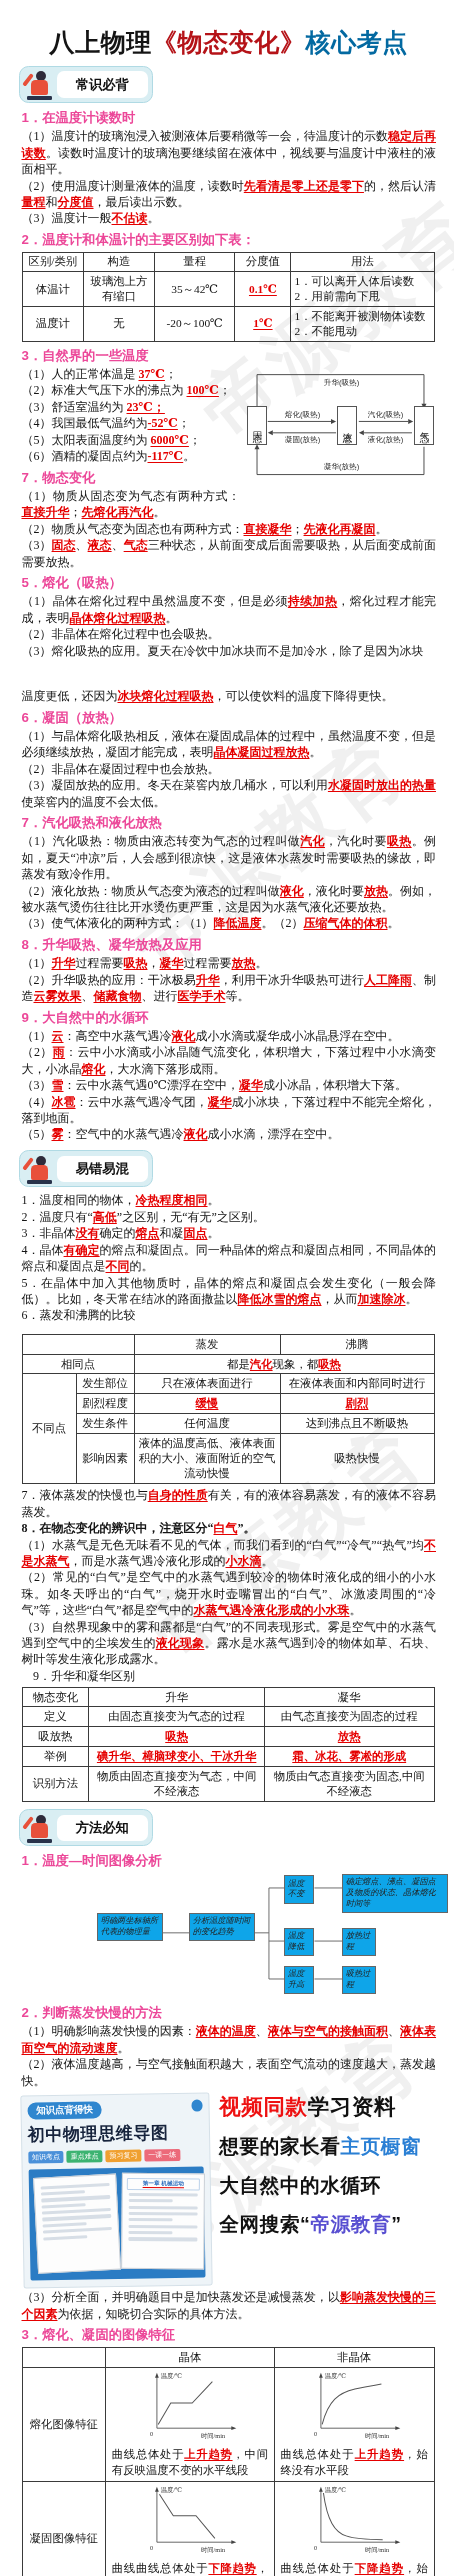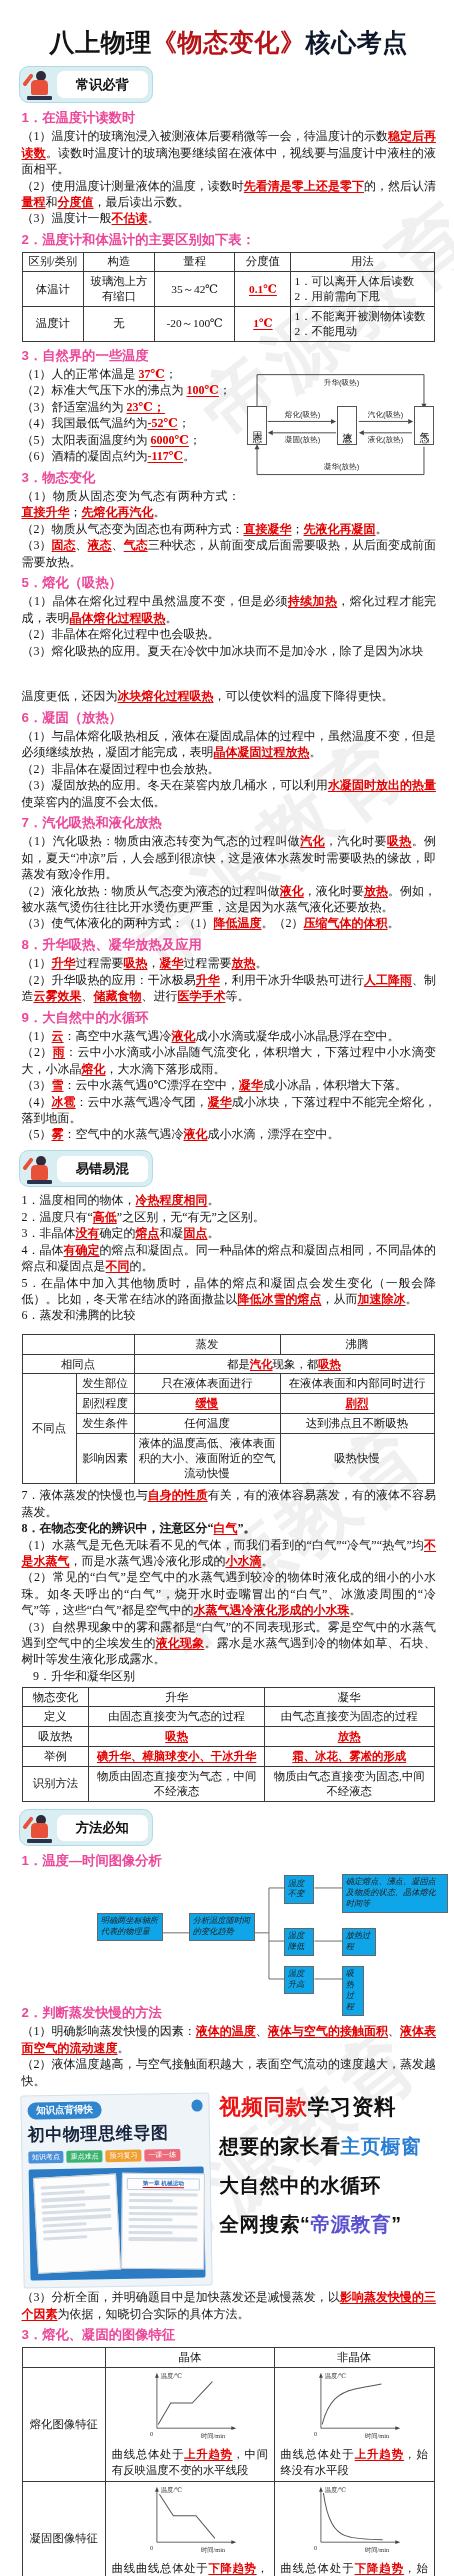--- a/index.html
+++ b/index.html
@@ -2,21 +2,21 @@
 <html style="font-size:10px"><head>
 <meta charset="utf-8">
 <style>
 *{margin:0;padding:0;box-sizing:border-box}
 body{width:455px;height:2576px;overflow:hidden;background:#fff;color:#141414;
   font-family:"Liberation Serif","DejaVu Serif",serif;position:relative}
 .content{position:relative;z-index:1;padding:0 19px 0 21.5px}
 .wm{position:absolute;z-index:0;font-size:76px;font-weight:bold;color:rgba(120,120,120,.11);
   transform:rotate(-38deg);white-space:nowrap;letter-spacing:5px;font-family:"Liberation Sans",sans-serif}
 .title{margin-top:26.5px;text-align:center;font-size:25px;font-weight:900;letter-spacing:0.6px;line-height:32px}
-.t-red{color:#b51318}.t-blue{color:#0f172a}
+.t-red{color:#b51318}.t-blue{color:#0369a1}
 .badge{position:relative;width:134px;height:37px;background:#d9eef3;border:0.6px solid #b0dae4;
   border-radius:9.5px;margin:7.6px 0 5px -2.5px}
 .fig{position:absolute;left:4.4px;top:3.8px;width:29px;height:29px}
 .fig .arm{position:absolute;left:1.3px;top:1.9px;width:4.4px;height:14px;background:#e8503a;border-radius:1.9px;transform:rotate(38deg)}
 .fig .head{position:absolute;left:11.4px;top:0.6px;width:10px;height:10px;border-radius:50%;background:#2e2a3a}
 .fig .bodyv{position:absolute;left:7px;top:9.5px;width:17px;height:15px;border-radius:4.4px 4.4px 1.9px 1.9px;background:#e8503a}
 .fig .base{position:absolute;left:2.5px;bottom:0;width:25px;height:4.4px;background:#28324a;border-radius:1.3px}
 .badge-pill{position:absolute;left:37px;top:4.4px;right:4.4px;bottom:4.4px;background:#fff;border-radius:7px;
   display:flex;align-items:center;justify-content:center;font-weight:bold;font-size:13.3px;
   font-family:"Liberation Sans",sans-serif;color:#111}
@@ -173,21 +173,21 @@
     <div class="slab" style="left:68px;top:95px;width:57px">凝华(放热)</div>
   </div>
 
   <div class="p"><span>（1）人的正常体温是 </span><span class="r">37℃</span><span>；</span></div>
   <div class="p"><span>（2）标准大气压下水的沸点为 </span><span class="r">100℃</span><span>；</span></div>
   <div class="p"><span>（3）舒适室温约为 </span><span class="r">23℃；</span></div>
   <div class="p"><span>（4）我国最低气温约为</span><span class="r">-52℃</span><span>；</span></div>
   <div class="p"><span>（5）太阳表面温度约为 </span><span class="r">6000℃</span><span>；</span></div>
   <div class="p"><span>（6）酒精的凝固点约为</span><span class="r">-117℃</span><span>。</span></div>
 
-  <div class="h">3．物态变化</div>
+  <div class="h">7．物态变化</div>
   <div class="p"><span>（1）物质从固态变为气态有两种方式：</span><span class="r">直接升华</span><span>；</span><span class="r">先熔化再汽化</span><span>。</span></div>
   <div class="p"><span>（2）物质从气态变为固态也有两种方式：</span><span class="r">直接凝华</span><span>；</span><span class="r">先液化再凝固</span><span>。</span></div>
   <div class="p"><span>（3）</span><span class="r">固态</span><span>、</span><span class="r">液态</span><span>、</span><span class="r">气态</span><span>三种状态，从前面变成后面需要吸热，从后面变成前面需要放热。</span></div>
   <div class="clear"></div>
 
   <div class="h">5．熔化（吸热）</div>
   <div class="p"><span>（1）晶体在熔化过程中虽然温度不变，但是必须</span><span class="r">持续加热</span><span>，熔化过程才能完成，表明</span><span class="r">晶体熔化过程吸热</span><span>。</span></div>
   <div class="p"><span>（2）非晶体在熔化过程中也会吸热。</span></div>
   <div class="p"><span>（3）熔化吸热的应用。夏天在冷饮中加冰块而不是加冷水，除了是因为冰块</span></div>
   <div class="gap-a"></div>
@@ -341,21 +341,21 @@
         <line x1="344" y1="166" x2="388" y2="166"></line>
       </g>
     </svg>
     <div class="fbox" style="left:0;top:39px;width:66px">明确两坐标轴所代表的物理量</div>
     <div class="fbox" style="left:92px;top:39px;width:66px">分析温度随时间的变化趋势</div>
     <div class="fbox" style="left:187px;top:1.3px;width:30px">温度不变</div>
     <div class="fbox" style="left:187px;top:54px;width:30px">温度降低</div>
     <div class="fbox" style="left:187px;top:92px;width:30px">温度升高</div>
     <div class="fbox" style="left:245px;top:0;width:106px">确定熔点、沸点、凝固点及物质的状态、晶体熔化时间等</div>
     <div class="fbox" style="left:245px;top:54px;width:34px">放热过程</div>
-    <div class="fbox" style="left:245px;top:92px;width:22px">吸热过程</div>
+    <div class="fbox" style="left:245px;top:92px;width:34px">吸热过程</div>
   </div>
 
   <div class="h">2．判断蒸发快慢的方法</div>
   <div class="p"><span>（1）明确影响蒸发快慢的因素：</span><span class="r">液体的温度</span><span>、</span><span class="r">液体与空气的接触面积</span><span>、</span><span class="r">液体表面空气的流动速度</span><span>。</span></div>
   <div class="p"><span>（2）液体温度越高，与空气接触面积越大，表面空气流动的速度越大，蒸发越快。</span></div>
 
   <div class="adrow">
     <div class="book">
       <span class="bk-dot"></span>
       <span class="bk-badge">知识点背得快</span>

